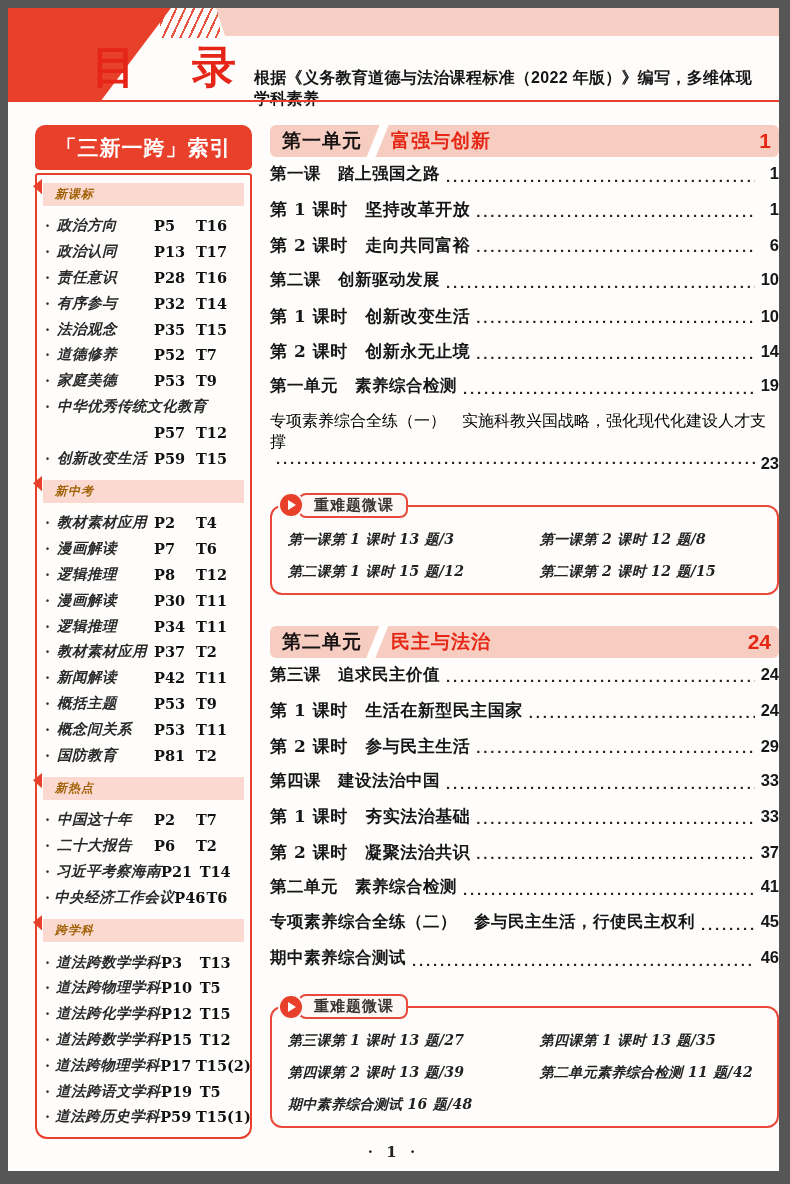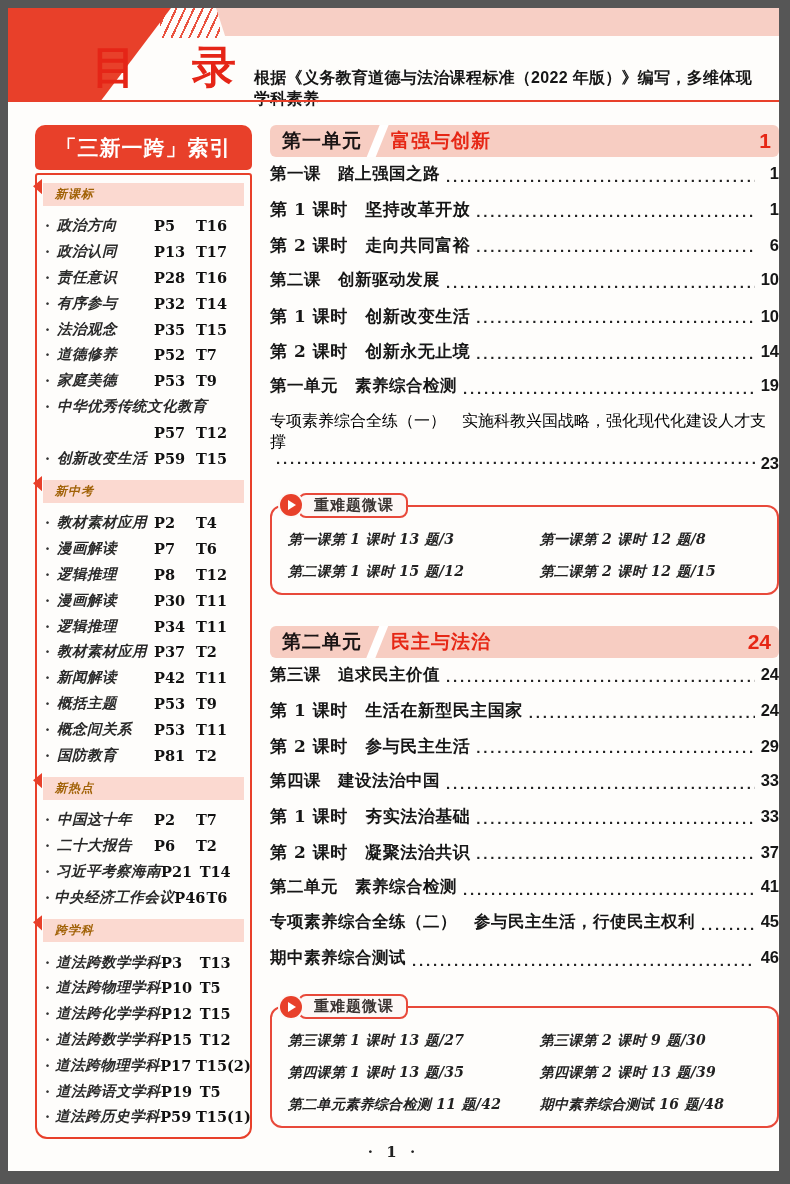--- a/index.html
+++ b/index.html
@@ -480,21 +480,20 @@
           <span class="tpage">46</span>
         </div>
       </div>
       <div class="mc">
         <div class="mc-tag">
           <span class="mc-play"></span>
           <span class="mc-label">重难题微课</span>
         </div>
         <div class="mc-grid">
           <div class="mc-item">第三课第 1 课时 13 题/27</div>
-          <div class="mc-item">第三课第 2 课时 9 题/30</div>
           <div class="mc-item">第四课第 1 课时 13 题/35</div>
           <div class="mc-item">第四课第 2 课时 13 题/39</div>
           <div class="mc-item">第二单元素养综合检测 11 题/42</div>
           <div class="mc-item">期中素养综合测试 16 题/48</div>
         </div>
       </div>
     </div>
 
   <div class="footer">· 1 ·</div>
 </div>

